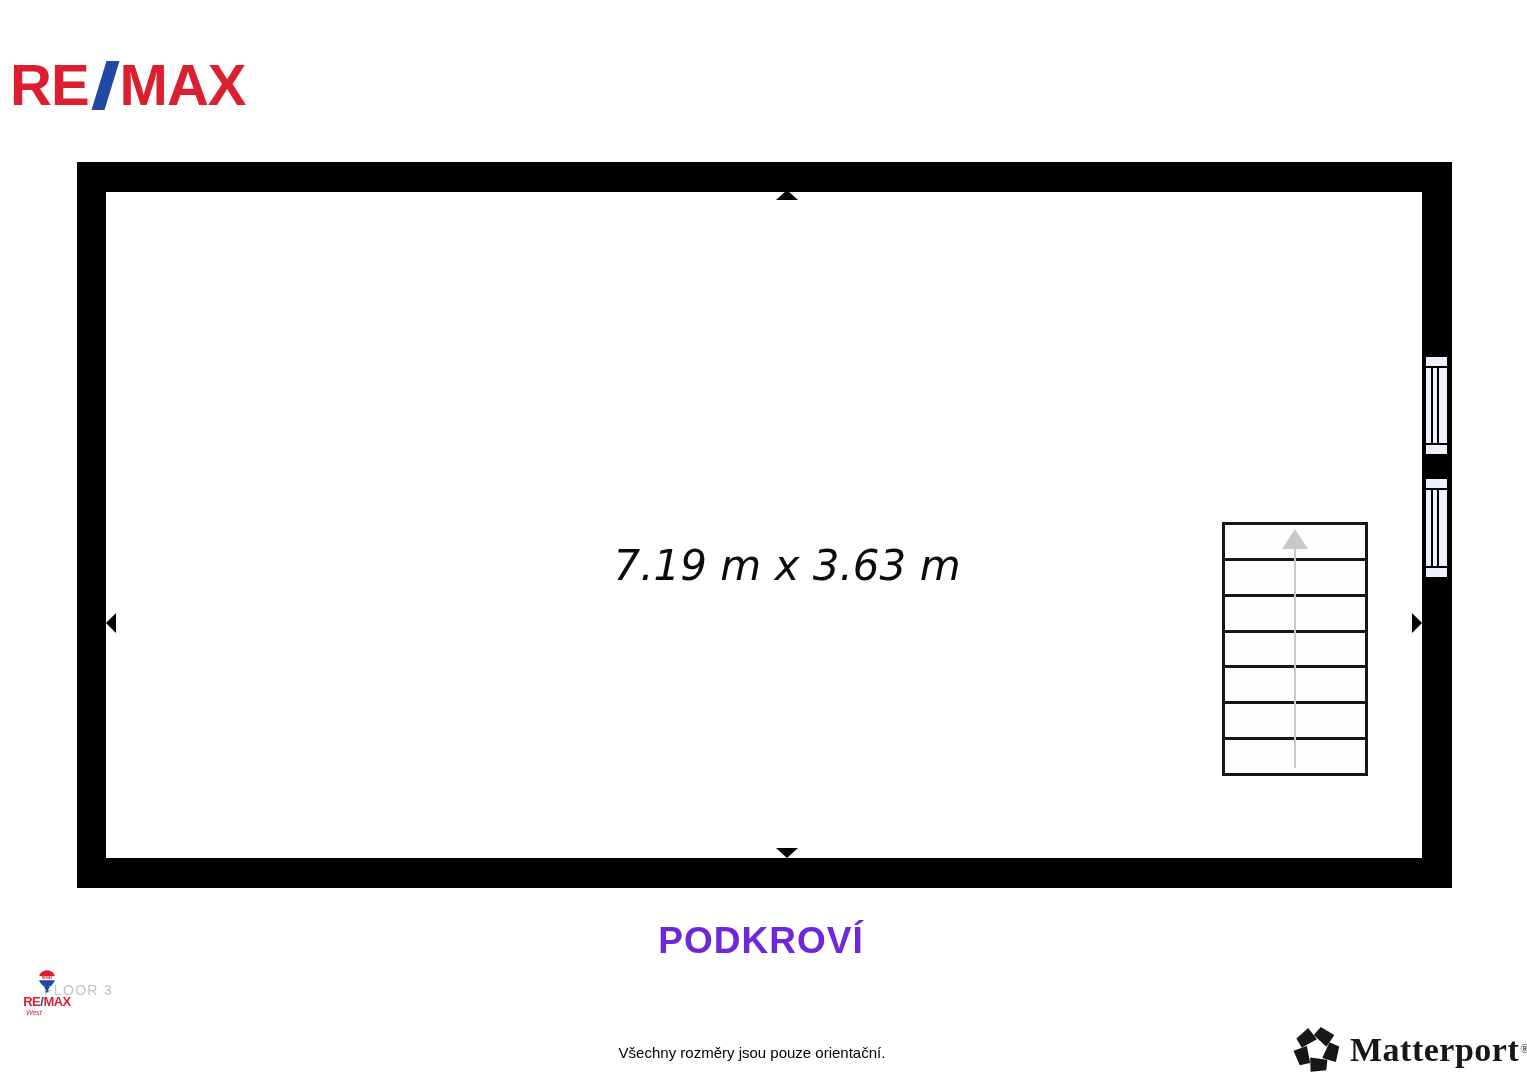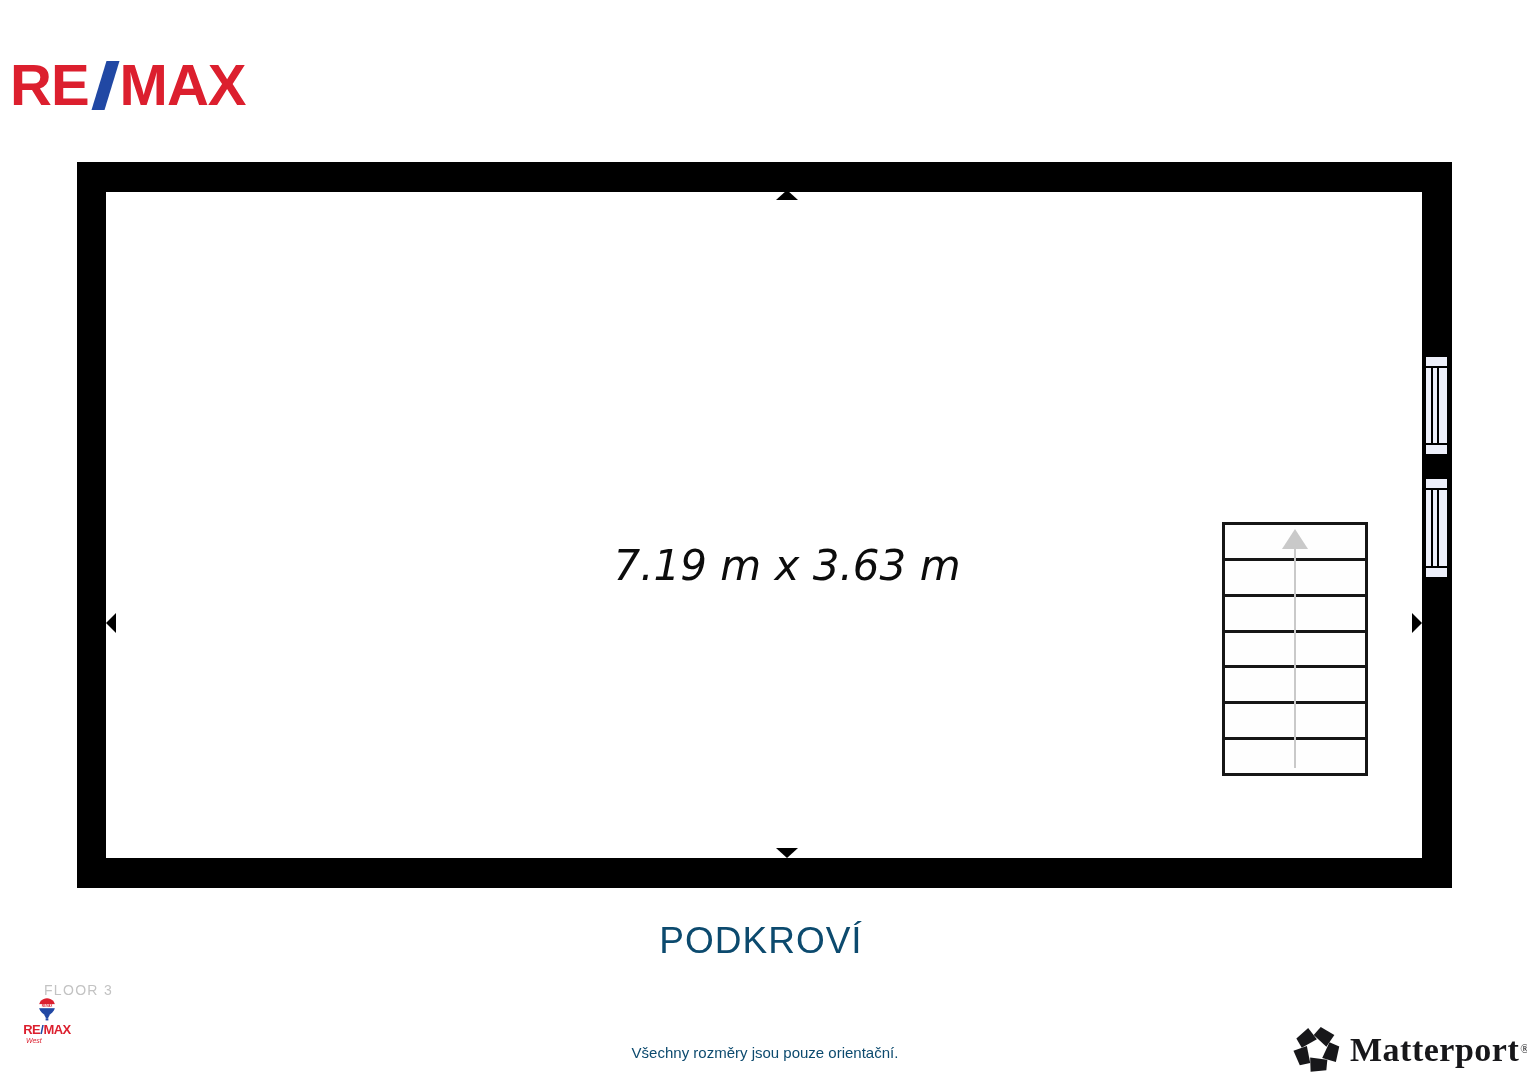--- a/index.html
+++ b/index.html
@@ -63,39 +63,39 @@
   .marker-left   { left:106px;  top:613px; border-top:10px solid transparent; border-bottom:10px solid transparent; border-right:10px solid #000; }
   .marker-right  { left:1412px; top:613px; border-top:10px solid transparent; border-bottom:10px solid transparent; border-left:10px solid #000; }
 
   .dim-label {
     position:absolute; left:577px; top:541px; width:420px; text-align:center;
     font-family:"DejaVu Sans", sans-serif; font-size:42px; color:#0c0c0c;font-style:italic;
   }
 
   .floor-title {
     position:absolute; left:561px; top:920px; width:400px; text-align:center;
-    font-size:37px; font-weight:400; letter-spacing:1px; color:#0c4a6e;
+    font-size:37px; font-weight:700; letter-spacing:1px; color:#6d28d9;
   }
 
   
   .floor-indicator {
     position:absolute; left:44px; top:982px; font-size:14px;
     letter-spacing:1.3px; color:#C3C3C3;
   }
 
-  .agency { position:absolute; left:20px; top:998px; width:54px; text-align:center; }
+  .agency { position:absolute; left:20px; top:970px; width:54px; text-align:center; }
   .agency svg { display:block; margin:0 auto; }
   .agency-name { font-size:13px; font-weight:800; letter-spacing:-0.5px; line-height:13px; margin-top:1px; }
   .agency-name .red { color:#DC1F2E; }
   .agency-name .blue { color:#2148A4; }
   .agency-sub { font-size:7px; color:#DC1F2E; text-align:left; padding-left:6px; margin-top:1px; font-style:italic; }
 
   .disclaimer {
-    position:absolute; left:465px; top:1044px; width:600px; text-align:center;
-    font-size:15px; color:#0c4a6e;
+    position:absolute; left:452px; top:1044px; width:600px; text-align:center;
+    font-size:15px; color:#000000;
   }
 
   .matterport { position:absolute; left:1292px; top:1026px; display:flex; align-items:center; }
   .matterport svg { display:block; }
   .mp-name {
     font-family:Liberation Serif, serif; font-size:34px; font-weight:600;
     color:#17171a; margin-left:9px; letter-spacing:0.5px;
   }
   .mp-reg { font-family:"Liberation Serif", serif; font-size:12px; color:#17171a; vertical-align:18px; margin-left:1px; }
 </style>

